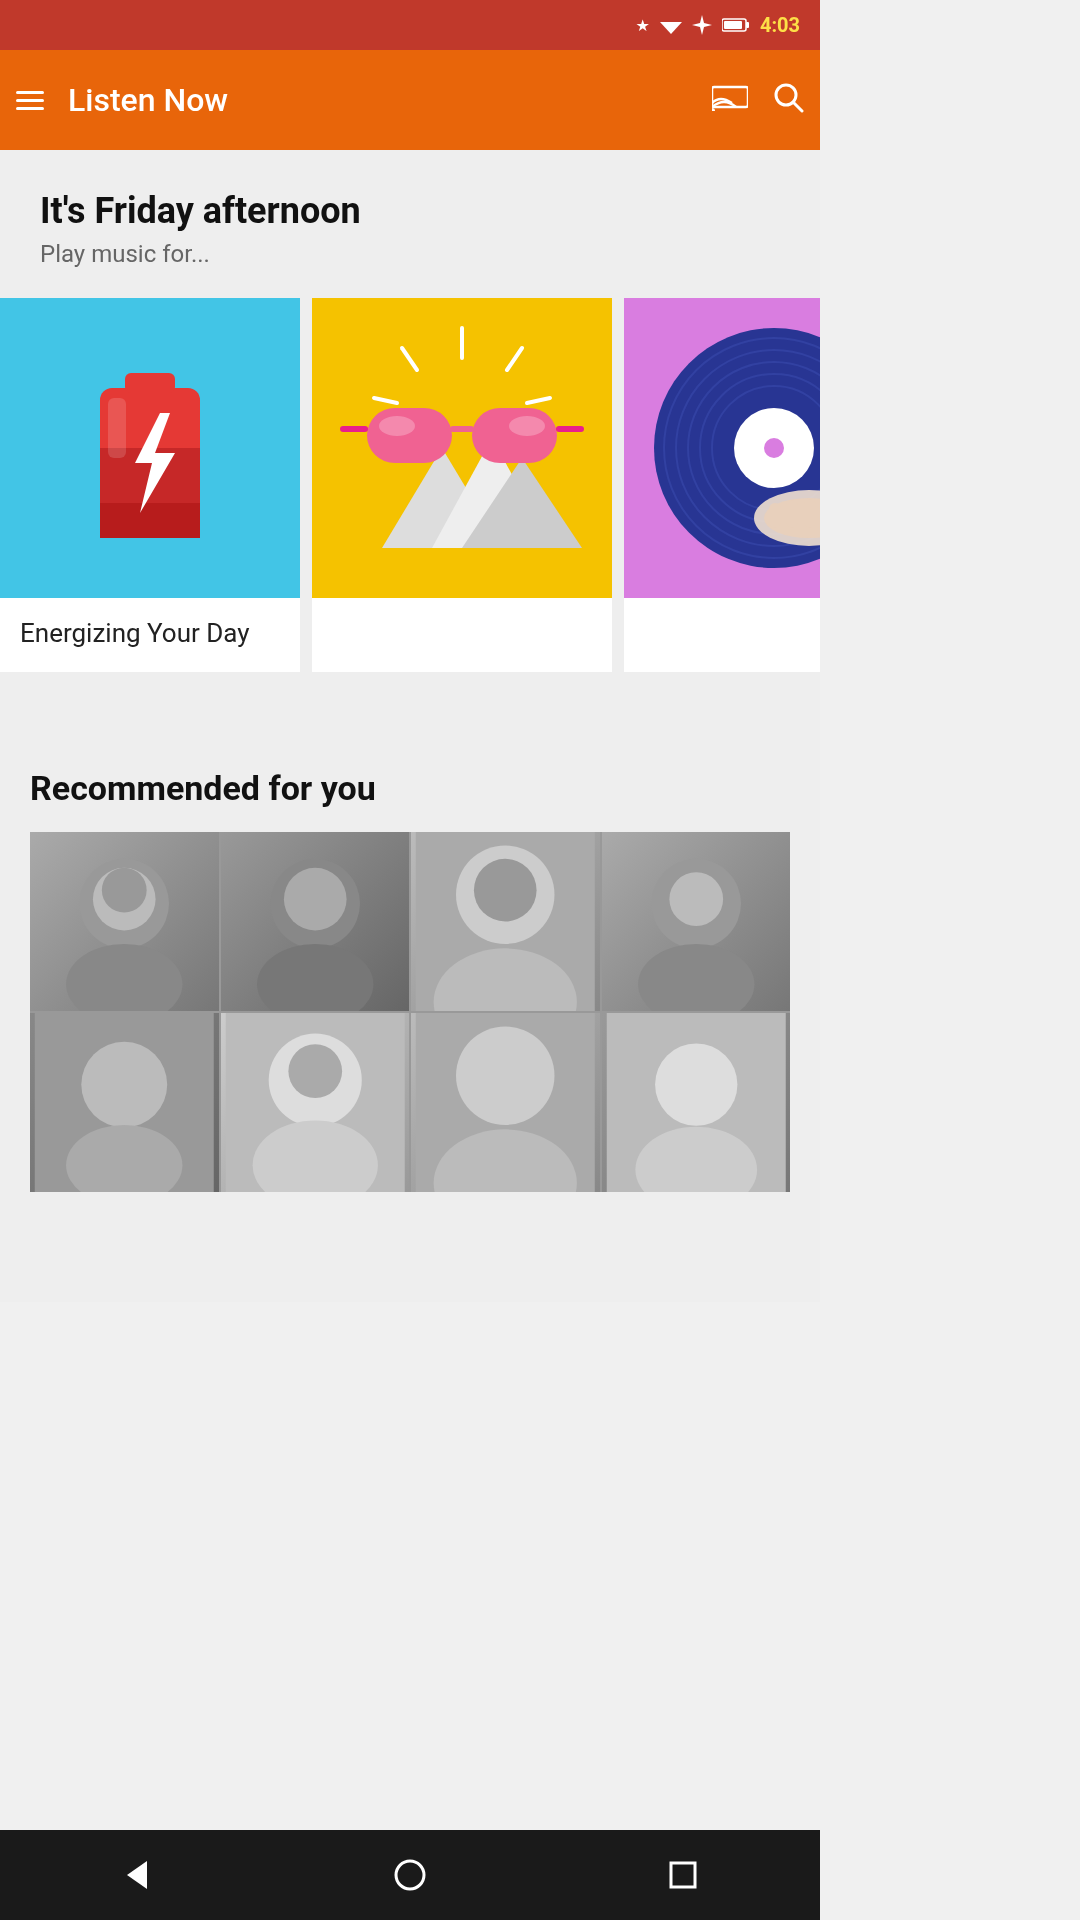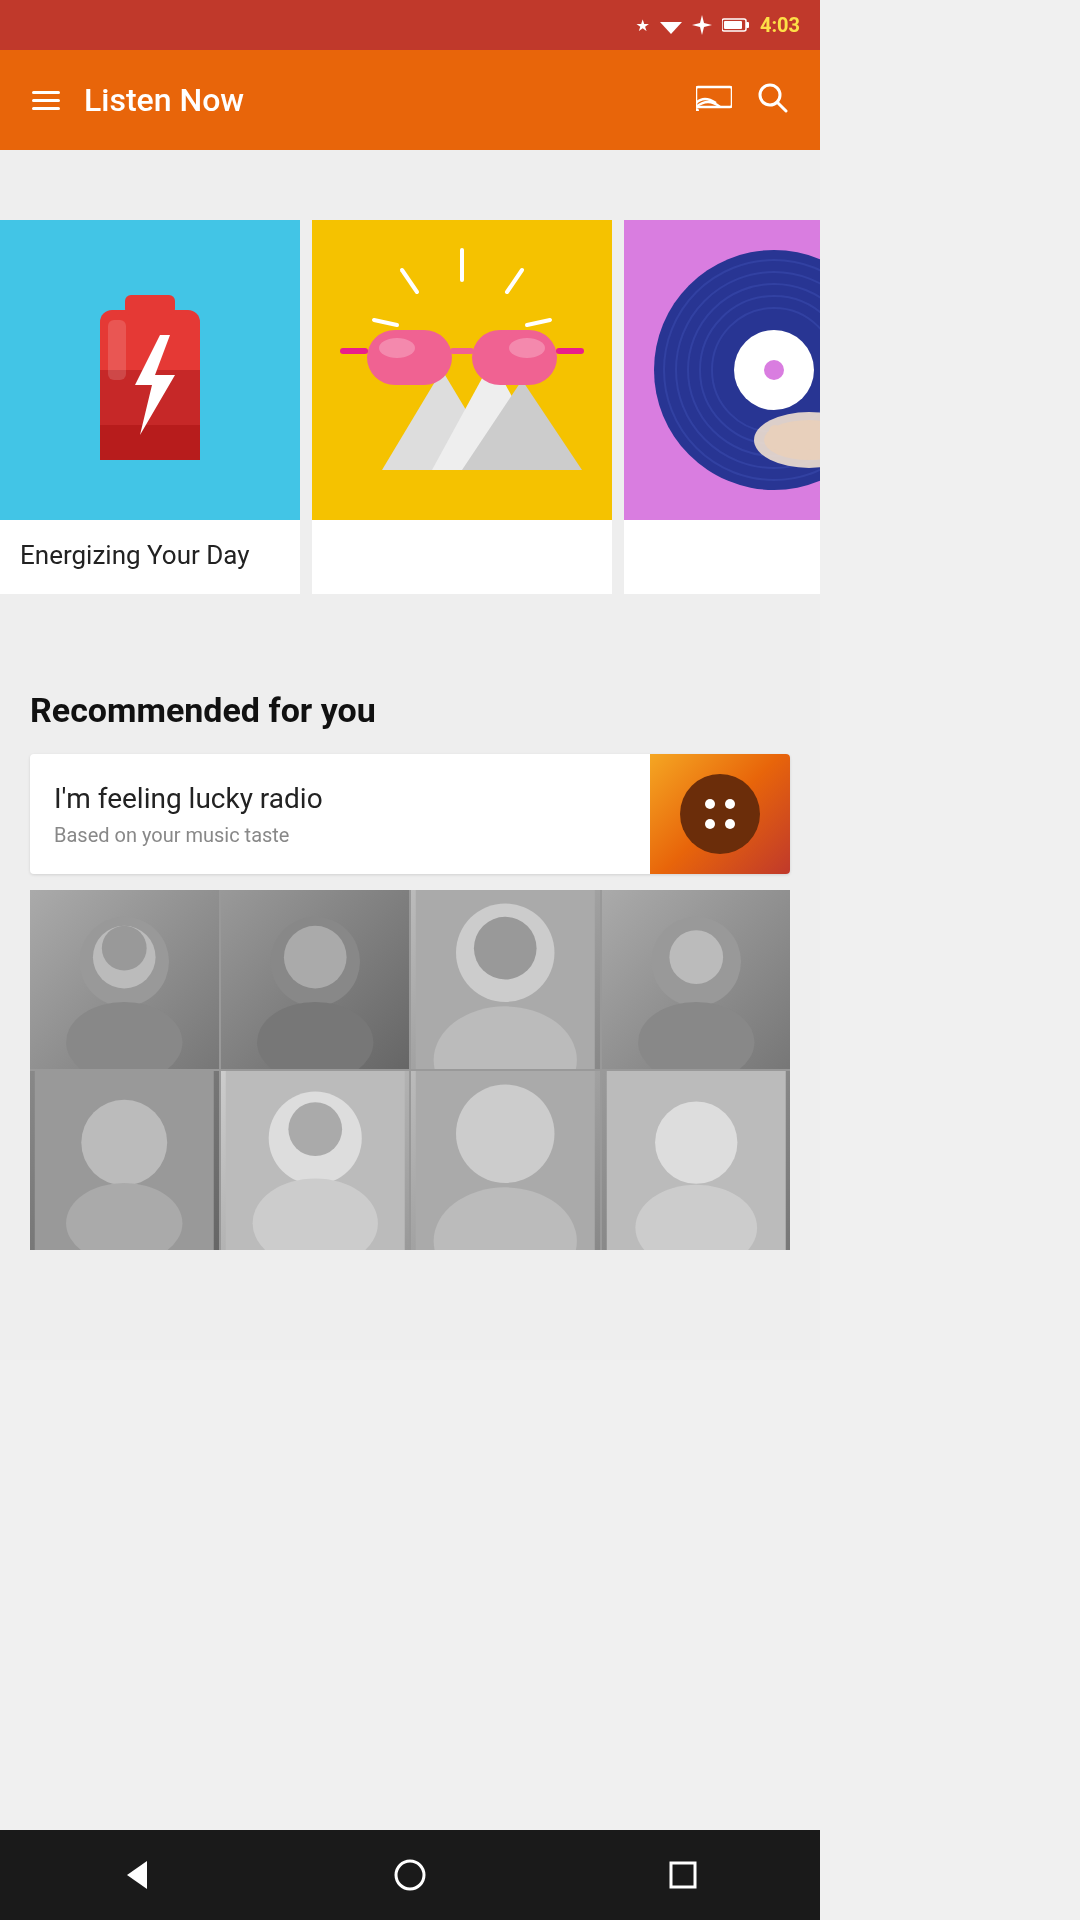--- a/index.html
+++ b/index.html
@@ -38,21 +38,21 @@
       font-size: 20px;
       font-weight: bold;
     }
 
     
     .app-bar {
       background: #e8650a;
       height: 100px;
       display: flex;
       align-items: center;
-      padding: 0 32px;
+      padding: 0 16px;
     }
 
     .menu-icon-btn {
       color: white;
       font-size: 28px;
       cursor: pointer;
       margin-right: 24px;
       display: flex;
       flex-direction: column;
       gap: 5px;
@@ -328,20 +328,22 @@
         <circle cx="14" cy="14" r="10" stroke="white" stroke-width="3"></circle>
         <line x1="21" y1="21" x2="30" y2="30" stroke="white" stroke-width="3" stroke-linecap="round"></line>
       </svg>
     </button>
   </div>
 </div>
 
 <div class="main-content">
 
   <div class="greeting-section">
+    <div class="greeting-title">It's Friday afternoon</div>
+    <div class="greeting-subtitle">Play music for...</div>
   </div>
 
   <div class="playlist-scroll">
 
     <div class="playlist-card card-energize">
       <div class="playlist-art">
 
         <svg width="140" height="200" viewBox="0 0 140 200">
 
           <rect x="20" y="40" width="100" height="150" rx="12" fill="#e53935"></rect>
@@ -418,38 +420,20 @@
           <rect x="205" y="198" width="10" height="22" rx="5" fill="#e8d0bc"></rect>
         </svg>
       </div>
     </div>
 
   </div>
 
   <div class="recommended-section">
     <div class="recommended-title">Recommended for you</div>
 
-    <div class="lucky-radio-card">
-      <div class="lucky-radio-text">
-        <div class="lucky-radio-title">I'm feeling lucky radio</div>
-        <div class="lucky-radio-subtitle">Based on your music taste</div>
-      </div>
-      <div class="lucky-radio-art">
-        <div class="dice-icon">
-          <svg width="56" height="56" viewBox="0 0 56 56" fill="none">
-
-            <circle cx="18" cy="18" r="5" fill="white"></circle>
-            <circle cx="38" cy="18" r="5" fill="white"></circle>
-            <circle cx="28" cy="28" r="5" fill="white" opacity="0"></circle>
-            <circle cx="18" cy="38" r="5" fill="white"></circle>
-            <circle cx="38" cy="38" r="5" fill="white"></circle>
-          </svg>
-        </div>
-      </div>
-    </div>
 
     <div class="bands-mosaic">
 
       <div class="band-cell" style="background: linear-gradient(135deg, #aaa 0%, #777 100%);">
         <div class="band-cell-inner">
           <svg width="100%" height="100%" viewBox="0 0 200 200">
             <circle cx="100" cy="80" r="50" fill="#999"></circle>
             <ellipse cx="100" cy="170" rx="65" ry="45" fill="#888"></ellipse>
             <circle cx="100" cy="75" r="35" fill="#bbb"></circle>
             <circle cx="100" cy="65" r="25" fill="#999"></circle>

